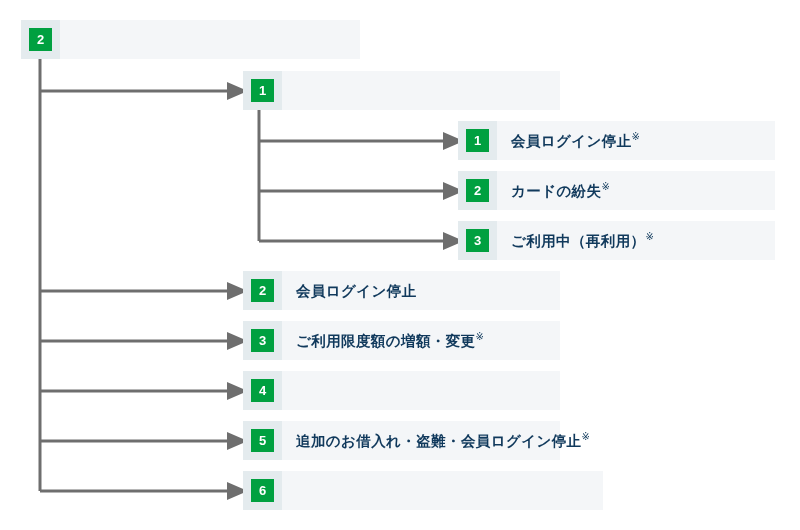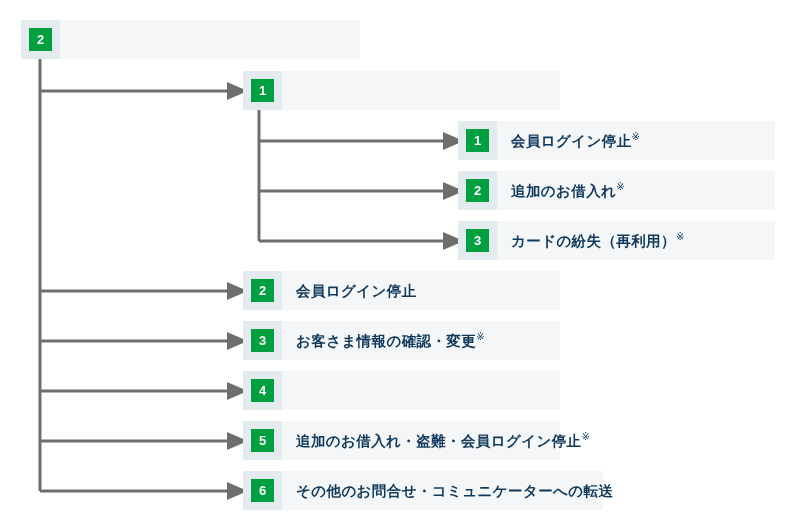--- a/index.html
+++ b/index.html
@@ -119,57 +119,56 @@
     <div class="badge-wrap">
       <span class="badge">2</span>
     </div>
     <div class="label"><span>会員ログイン停止</span><span class="mark"></span></div>
   </div>
 
   <div class="node lvl2" style="top:321px;">
     <div class="badge-wrap">
       <span class="badge">3</span>
     </div>
-    <div class="label"><span>お客さま情報の確認・変更</span><span class="mark">※</span></div>
+    <div class="label"><span>ご利用限度額の増額・変更</span><span class="mark">※</span></div>
   </div>
 
   <div class="node lvl2" style="top:371px;">
     <div class="badge-wrap">
       <span class="badge">4</span>
     </div>
   </div>
 
   <div class="node lvl2" style="top:421px;">
     <div class="badge-wrap">
       <span class="badge">5</span>
     </div>
     <div class="label"><span>追加のお借入れ・盗難・会員ログイン停止</span><span class="mark">※</span></div>
   </div>
 
   <div class="node lvl2" style="top:471px; width:360px;">
     <div class="badge-wrap">
       <span class="badge">6</span>
     </div>
-    <div class="label"><span>その他のお問合せ・コミュニケーターへの転送</span><span class="mark"></span></div>
   </div>
 
   <div class="node lvl3" style="top:121px;">
     <div class="badge-wrap">
       <span class="badge">1</span>
     </div>
     <div class="label"><span>会員ログイン停止</span><span class="mark">※</span></div>
   </div>
 
   <div class="node lvl3" style="top:171px;">
     <div class="badge-wrap">
       <span class="badge">2</span>
     </div>
-    <div class="label"><span>追加のお借入れ</span><span class="mark">※</span></div>
+    <div class="label"><span>カードの紛失</span><span class="mark">※</span></div>
   </div>
 
   <div class="node lvl3" style="top:221px;">
     <div class="badge-wrap">
       <span class="badge">3</span>
     </div>
-    <div class="label"><span>カードの紛失（再利用）</span><span class="mark">※</span></div>
+    <div class="label"><span>ご利用中（再利用）</span><span class="mark">※</span></div>
   </div>
 
 </div>
 
 </body></html>

